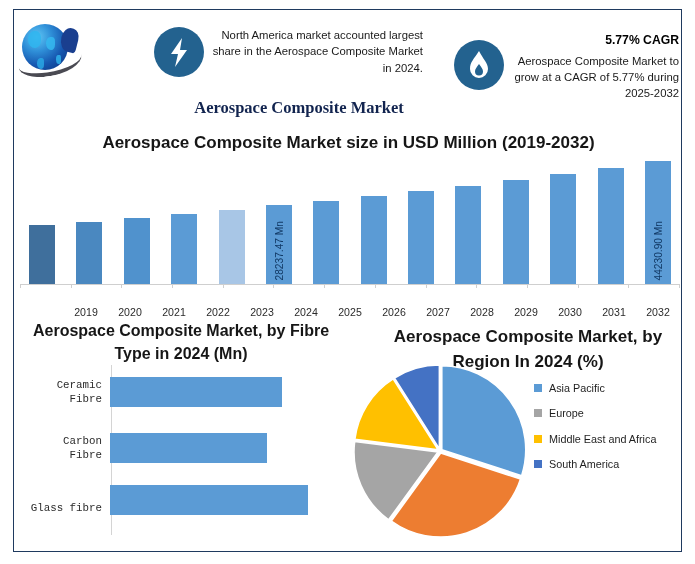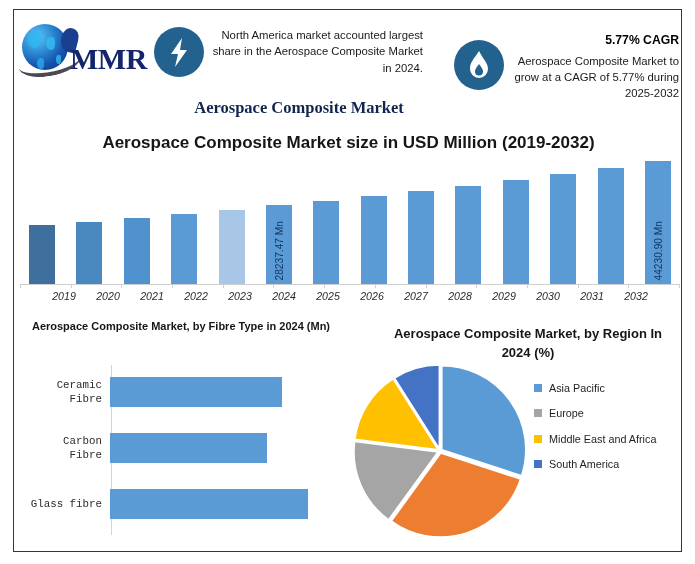--- a/index.html
+++ b/index.html
@@ -157,42 +157,41 @@
     border-top:1px solid #cfcfcf;
   }
   .ticks{
     position:absolute; left:6px; top:154px;
     width:660px; height:5px;
     display:flex; justify-content:space-between;
   }
   .tick{ width:1px;height:4px;background:#cfcfcf; }
   .years{
     position:absolute;
-    left:6px; top:160px;
+    left:6px; top:176px;
     width:660px;
     display:flex;
-    justify-content:center;
-    font-style:italic;
+    justify-content:flex-end;
   }
   .year{
     width:44px;
     text-align:center;
     font-size:10.6px;
     color:#2b2b2b;
   }
 
   
   .fibre-section{
     position:absolute; left:0; top:303px;
     width:334px; height:238px;
   }
   .fibre-title{
     position:absolute; left:8px; top:6px; width:318px;
     text-align:center;
-    font-size:11px; font-weight:bold; color:#161616;
+    font-size:16px; font-weight:bold; color:#161616;
     line-height:1.45;
   }
   .fibre-plot{
     position:absolute;
     left:16px; top:52px;
     width:304px; height:172px;
   }
   .fibre-axis{
     position:absolute;
     left:81px; top:0;
@@ -224,21 +223,21 @@
   }
 
   
   .pie-section{
     position:absolute; left:334px; top:303px;
     width:335px; height:238px;
   }
   .pie-title{
     position:absolute; left:40px; top:12px; width:280px;
     text-align:center;
-    font-size:13px; font-weight:bold; color:#161616;
+    font-size:17px; font-weight:bold; color:#161616;
     line-height:1.45;
   }
   .pie-wrap{
     position:absolute;
     left:4px; top:50px;
     width:175px; height:175px;
   }
   .legend{
     position:absolute;
     left:186px; top:62px;
@@ -262,21 +261,20 @@
 
 <div id="page">
   <div class="frame">
 
     <div class="header">
 
       <div class="logo">
         <div class="logo-globe"></div>
         <div class="logo-swoosh"></div>
         <div class="logo-comma"></div>
-        <div class="logo-text">MMR</div>
       </div>
 
       <div class="badge b1">
         <svg width="50" height="50" viewBox="0 0 50 50">
           <path d="M28 11 L17 27 H24 L21 40 L33 23 H26 Z" fill="#ffffff"></path>
         </svg>
       </div>
 
       <div class="hdr-text t1">North America market accounted largest share in the Aerospace Composite Market in 2024.</div>
 
@@ -386,21 +384,21 @@
         <div class="fibre-axis"></div>
         <div id="fibre-rows">
             <div class="fibre-row" style="top: 8px;">
               <div class="fibre-name">Ceramic Fibre</div>
               <div class="fibre-bar" style="width: 172.22px; background: rgb(91, 155, 213);"></div>
             </div>
             <div class="fibre-row" style="top: 64px;">
               <div class="fibre-name">Carbon Fibre</div>
               <div class="fibre-bar" style="width: 156.96px; background: rgb(91, 155, 213);"></div>
             </div>
-            <div class="fibre-row" style="top: 120px;">
+            <div class="fibre-row" style="top: 112px; align-items: flex-end;">
               <div class="fibre-name">Glass fibre</div>
               <div class="fibre-bar" style="width: 198.38px; background: rgb(91, 155, 213);"></div>
             </div>
           </div>
       </div>
     </div>
 
     <div class="pie-section">
       <div class="pie-title">Aerospace Composite Market, by Region In 2024 (%)</div>
       <div class="pie-wrap">

